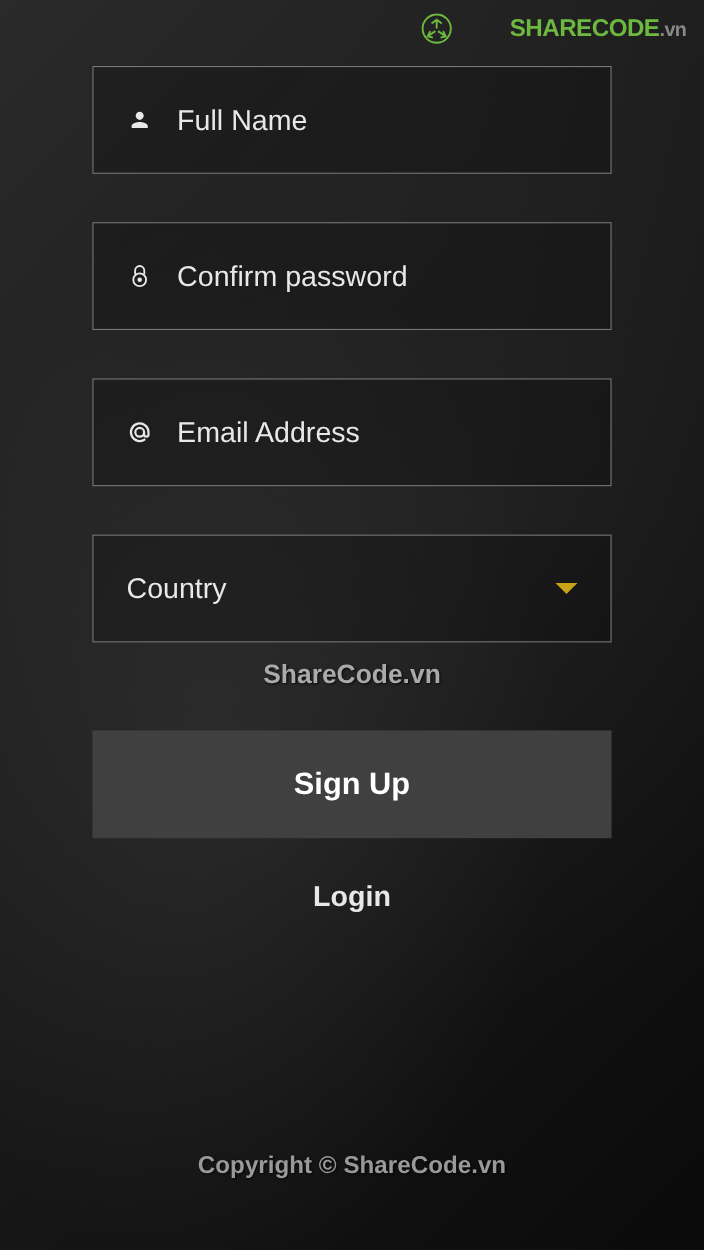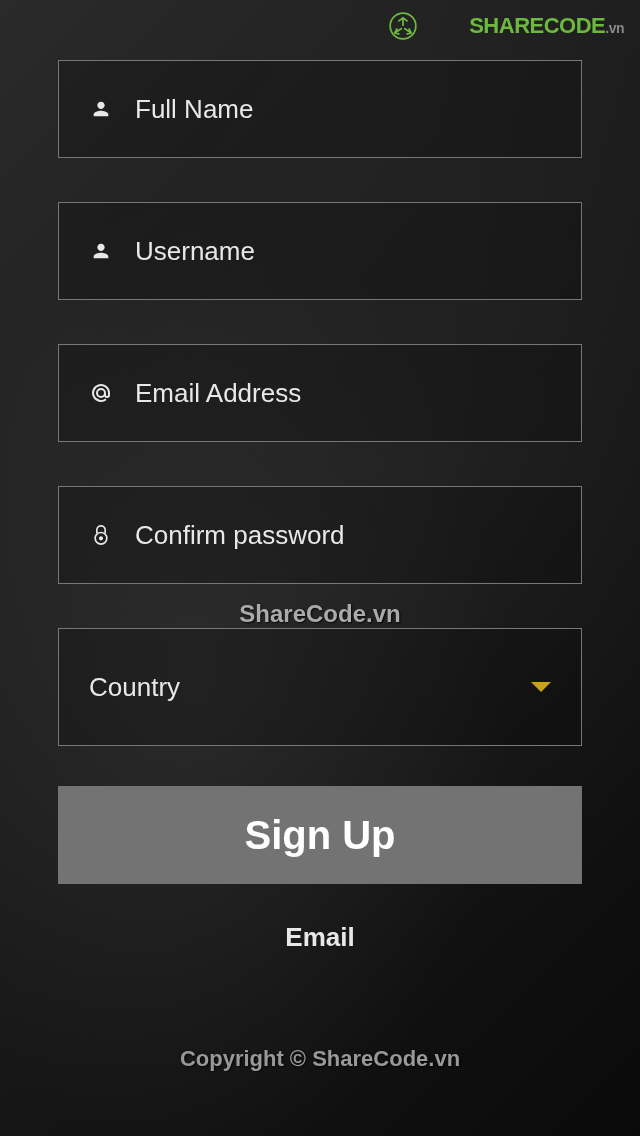--- a/index.html
+++ b/index.html
@@ -31,21 +31,21 @@
     .watermark-logo-icon {
       width: 28px;
       height: 28px;
     }
     .watermark-logo-text {
       font-size: 22px;
       font-weight: 700;
       letter-spacing: -0.5px;
     }
     .watermark-logo-text .green { color: #6db93f; margin-left: 48px; }
-    .watermark-logo-text .gray { color: #888; font-size: 14px; }
+    .watermark-logo-text .gray { color: #888; font-size: 18px; }
     .watermark-center {
       position: absolute;
       top: 600px;
       left: 50%;
       transform: translateX(-50%);
       color: #aaa;
       font-size: 24px;
       font-weight: 600;
       text-shadow: 1px 1px 2px rgba(0,0,0,0.8);
       z-index: 5;
@@ -57,21 +57,21 @@
       left: 50%;
       transform: translateX(-50%);
       color: #999;
       font-size: 22px;
       font-weight: 600;
       text-shadow: 1px 1px 2px rgba(0,0,0,0.8);
       z-index: 5;
       pointer-events: none;
     }
     .container {
-      padding: 60px 58px 0;
+      padding: 60px 84px 0;
       position: relative;
       z-index: 2;
     }
     .input-field {
       display: flex;
       align-items: center;
       height: 98px;
       border: 1px solid #777;
       background: rgba(0,0,0,0.2);
       margin-bottom: 44px;
@@ -94,47 +94,48 @@
       font-size: 26px;
       font-family: inherit;
     }
     .input-field input::placeholder {
       color: #e8e8e8;
     }
     .select-field {
       display: flex;
       align-items: center;
       justify-content: space-between;
-      height: 118px;
+      height: 98px;
       border: 1px solid #777;
       background: rgba(0,0,0,0.2);
       margin-bottom: 40px;
       padding: 0 30px;
       color: #e8e8e8;
       font-size: 26px;
       cursor: pointer;
     }
     .select-field .chevron {
       width: 0;
       height: 0;
       border-left: 10px solid transparent;
       border-right: 10px solid transparent;
       border-top: 10px solid #c9a317;
     }
     .signup-button {
       width: 100%;
       height: 98px;
-      background: #737373;
+      background: #404040;
       border: none;
       color: #fff;
-      font-size: 40px;
+      font-size: 28px;
       font-weight: 600;
       cursor: pointer;
       font-family: inherit;
       margin-bottom: 38px;
+      margin-top: 40px;
     }
     .login-link {
       display: block;
       text-align: center;
       color: #e8e8e8;
       font-size: 26px;
       font-weight: 600;
       text-decoration: none;
       cursor: pointer;
     }
@@ -159,53 +160,45 @@
 
   <div class="input-field">
     <span class="icon">
       <svg width="22" height="22" viewBox="0 0 24 24" fill="#e8e8e8">
         <path d="M12 12c2.21 0 4-1.79 4-4s-1.79-4-4-4-4 1.79-4 4 1.79 4 4 4zm0 2c-2.67 0-8 1.34-8 4v2h16v-2c0-2.66-5.33-4-8-4z"></path>
       </svg>
     </span>
     <input type="text" placeholder="Full Name" style="">
   </div>
 
-  <div class="input-field">
-    <span class="icon">
-      <svg width="22" height="22" viewBox="0 0 24 24" fill="#e8e8e8">
-        <path d="M12 12c2.21 0 4-1.79 4-4s-1.79-4-4-4-4 1.79-4 4 1.79 4 4 4zm0 2c-2.67 0-8 1.34-8 4v2h16v-2c0-2.66-5.33-4-8-4z"></path>
-      </svg>
-    </span>
-    <input type="text" placeholder="Username" style="">
-  </div>
-
-
-  <div class="input-field">
-    <span class="icon">
-      <svg width="24" height="24" viewBox="0 0 24 24" fill="none" stroke="#e8e8e8" stroke-width="2">
-        <circle cx="12" cy="12" r="4"></circle>
-        <path d="M16 12 v2 a2 2 0 0 0 4 0 v-2 a8 8 0 1 0 -3 6.2"></path>
-      </svg>
-    </span>
-    <input type="email" placeholder="Email Address" style="">
-  </div>
+
 
   <div class="input-field">
     <span class="icon">
       <svg width="20" height="24" viewBox="0 0 24 28" fill="none" stroke="#e8e8e8" stroke-width="2">
         <path d="M7 12 V8 a5 5 0 0 1 10 0 M7 8 a5 5 0 0 1 10 0 v4"></path>
         <circle cx="12" cy="18" r="7"></circle>
         <circle cx="12" cy="18" r="1.5" fill="#e8e8e8"></circle>
       </svg>
     </span>
     <input type="password" placeholder="Confirm password" style="">
   </div>
 
+  <div class="input-field">
+    <span class="icon">
+      <svg width="24" height="24" viewBox="0 0 24 24" fill="none" stroke="#e8e8e8" stroke-width="2">
+        <circle cx="12" cy="12" r="4"></circle>
+        <path d="M16 12 v2 a2 2 0 0 0 4 0 v-2 a8 8 0 1 0 -3 6.2"></path>
+      </svg>
+    </span>
+    <input type="email" placeholder="Email Address" style="">
+  </div>
+
   <div class="select-field">
     <span>Country</span>
     <span class="chevron"></span>
   </div>
 
   <button class="signup-button">Sign Up</button>
 
-  <a class="login-link">Email</a>
+  <a class="login-link">Login</a>
 
 </div>
 
 </body></html>

